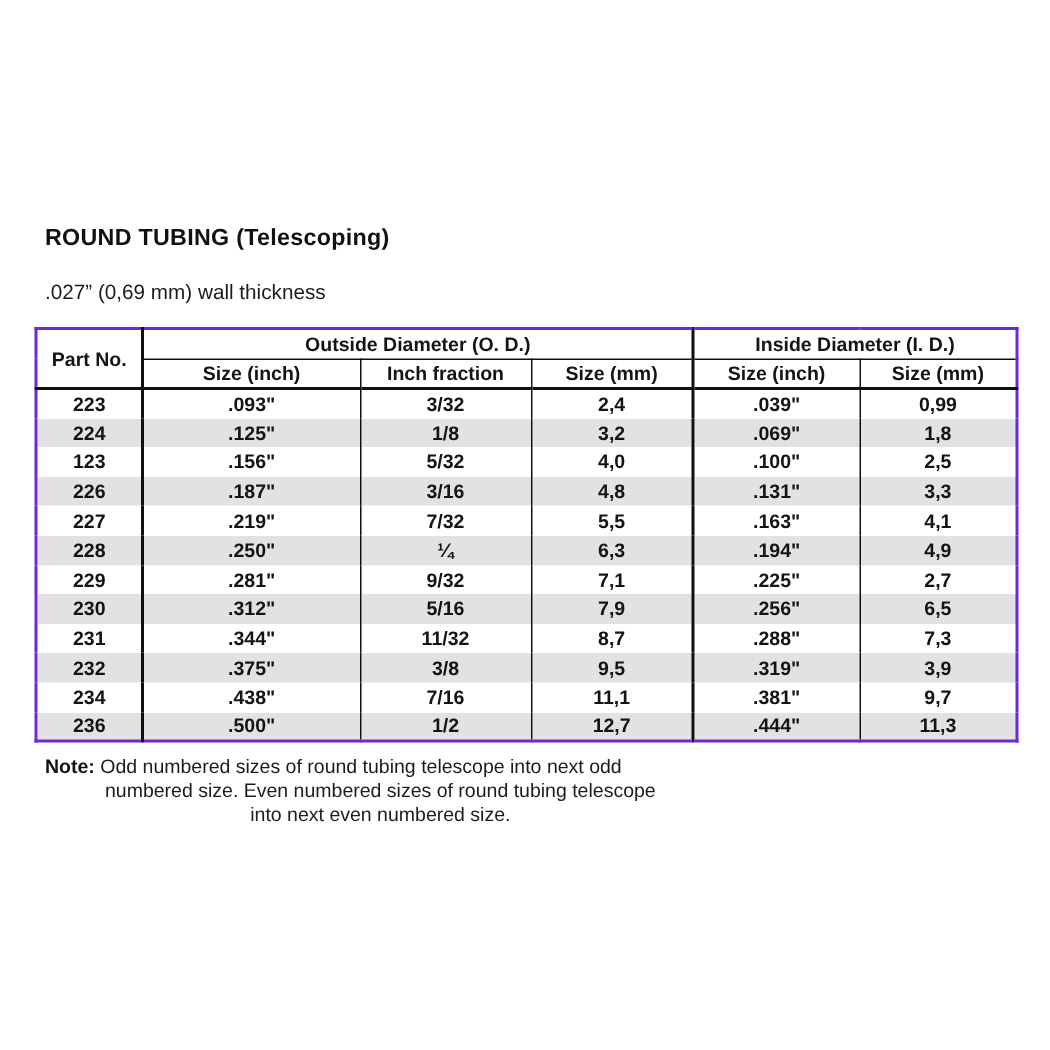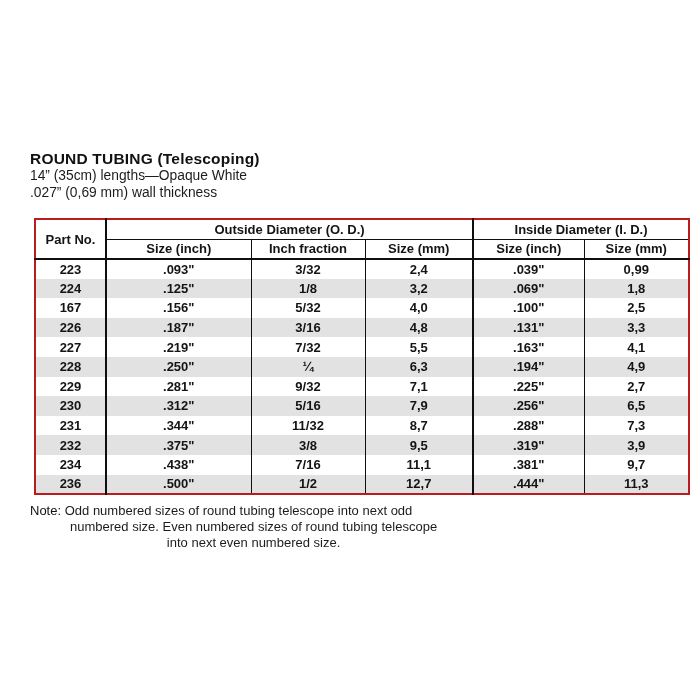--- a/index.html
+++ b/index.html
@@ -15,36 +15,36 @@
   }
   .title-block {
     position: absolute;
     left: 30px;
     top: 150px;
   }
   .page-title {
     font-size: 15.5px;
     font-weight: bold;
     letter-spacing: 0.2px;
-    margin-bottom: 0;
+    margin-bottom: 19px;
     color: #111;
   }
   .subtitle {
     font-size: 13.8px;
     line-height: 16.5px;
     color: #1c1c1c;
   }
   table.tubing {
     position: absolute;
-    left: 34px;
+    left: 23px;
     top: 218px;
     width: 654px;
     border-collapse: collapse;
     table-layout: fixed;
-    border: 2px solid #b91c1c;
+    border: 2px solid #6d28d9;
   }
   table.tubing th, table.tubing td {
     font-family: "Liberation Sans", sans-serif;
     font-size: 13px;
     font-weight: bold;
     text-align: center;
     vertical-align: middle;
     padding: 0;
     color: #141414;
     white-space: nowrap;
@@ -60,31 +60,30 @@
   tbody td.bl2 { border-left: 2px solid #0f0f0f; }
   tbody td.bl1 { border-left: 1px solid #0f0f0f; }
   .note {
     position: absolute;
     left: 30px;
     top: 503px;
     font-size: 13px;
     line-height: 16px;
     color: #1c1c1c;
   }
-  .note-label { font-weight: normal; color: #111; }
+  .note-label { font-weight: bold; color: #111; }
   .note-line.indent { margin-left: 40px; text-align: center; }
 </style>
 </head>
 <body>
 
 <div class="page">
 
   <div class="title-block">
     <div class="page-title">ROUND TUBING (Telescoping)</div>
-    <div class="subtitle">14” (35cm) lengths—Opaque White</div>
     <div class="subtitle">.027” (0,69 mm) wall thickness</div>
   </div>
 
   <table class="tubing">
     <colgroup>
       <col style="width:71px">
       <col style="width:145px">
       <col style="width:114px">
       <col style="width:108px">
       <col style="width:111px">
@@ -115,21 +114,21 @@
         </tr>
         <tr>
           <td>224</td>
           <td class="bl2">.125"</td>
           <td class="bl1">1/8</td>
           <td class="bl1">3,2</td>
           <td class="bl2">.069"</td>
           <td class="bl1">1,8</td>
         </tr>
         <tr>
-          <td>167</td>
+          <td>123</td>
           <td class="bl2">.156"</td>
           <td class="bl1">5/32</td>
           <td class="bl1">4,0</td>
           <td class="bl2">.100"</td>
           <td class="bl1">2,5</td>
         </tr>
         <tr>
           <td>226</td>
           <td class="bl2">.187"</td>
           <td class="bl1">3/16</td>

